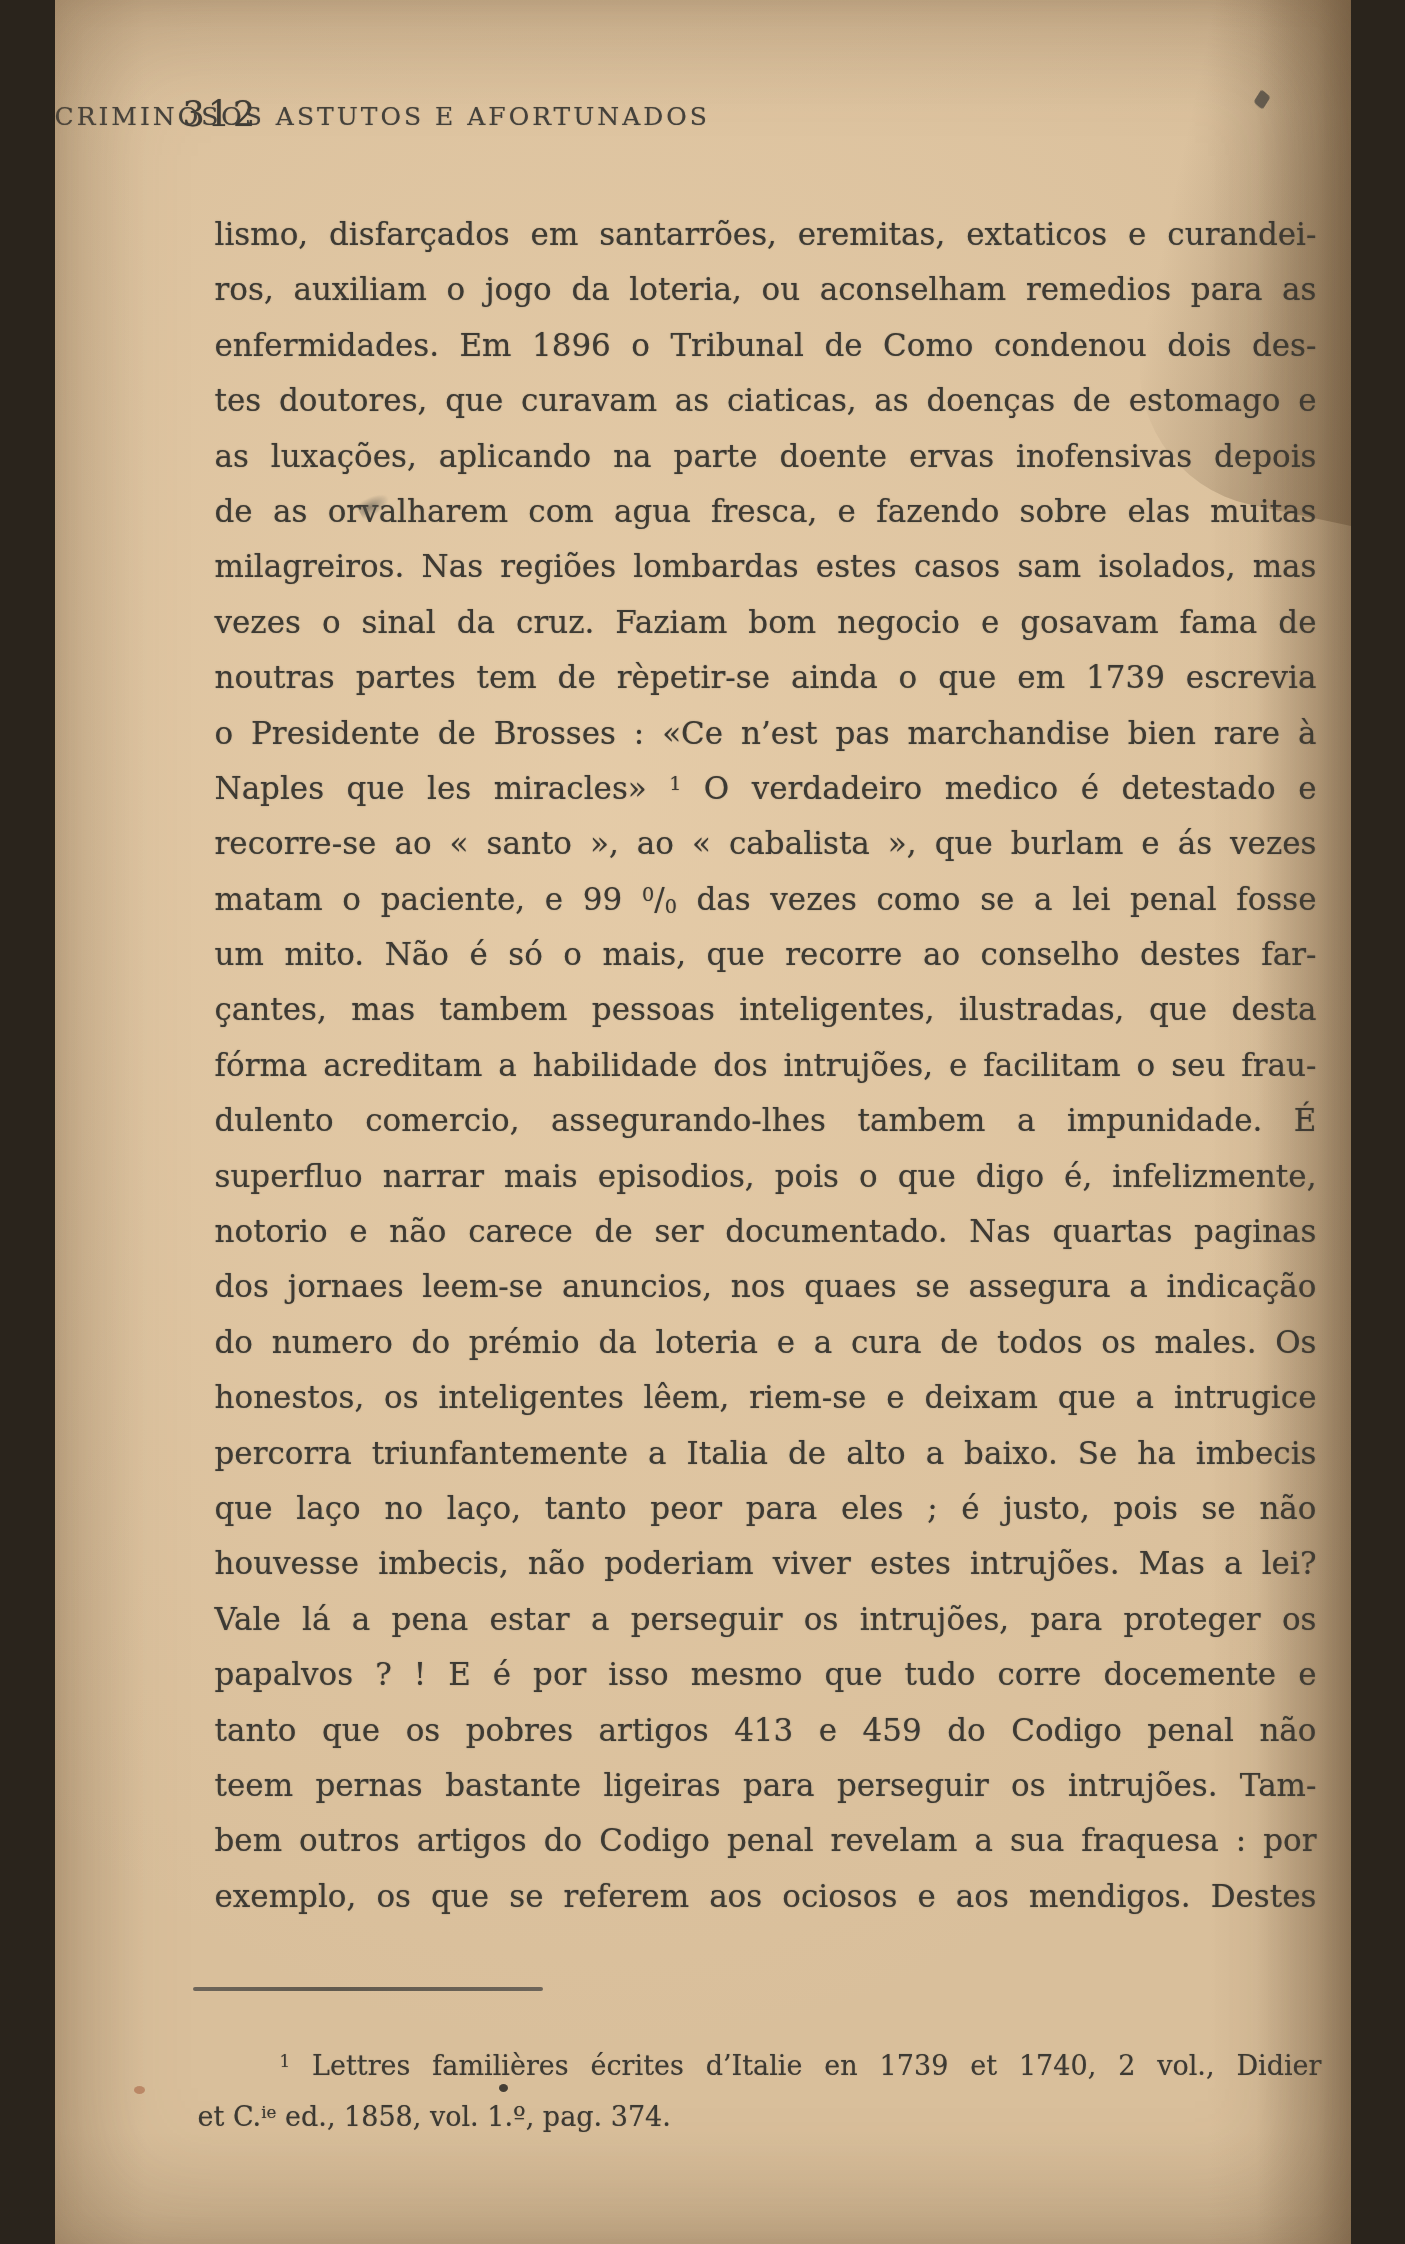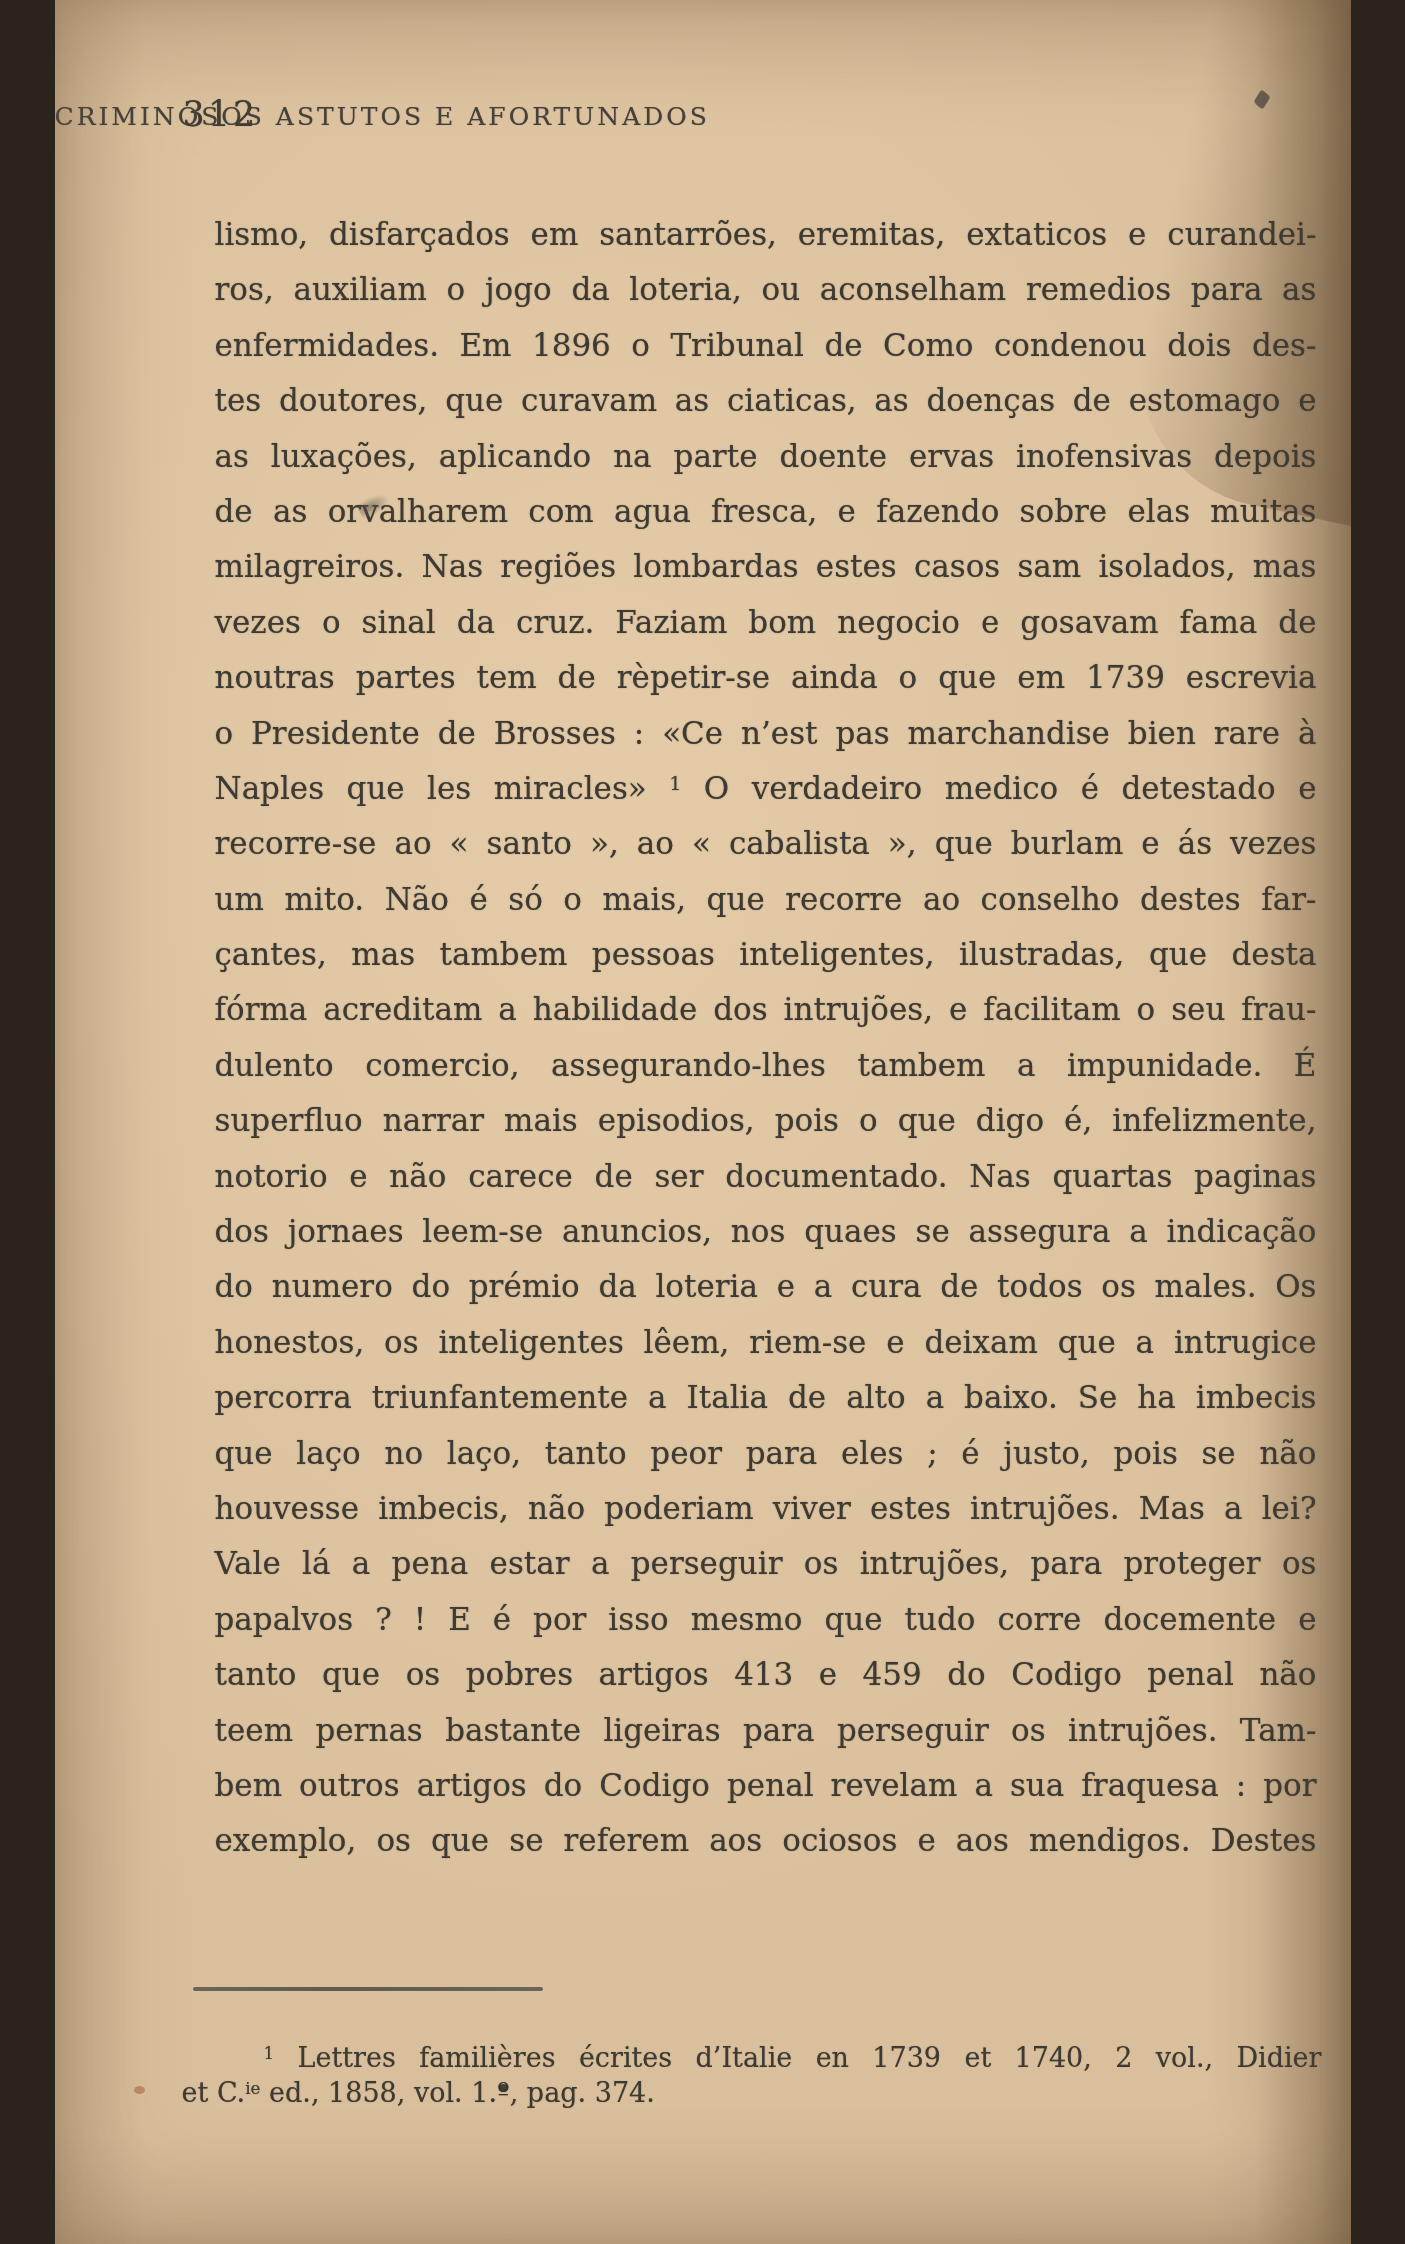--- a/index.html
+++ b/index.html
@@ -50,22 +50,23 @@
   .it{}
   .sup{font-size:62%;position:relative;top:-0.45em;}
   .sub{font-size:62%;position:relative;top:0.18em;}
   .fnsep{
     position:absolute;left:138px;top:1987px;width:350px;height:4px;
     border-radius:2px;opacity:.85;
     background:linear-gradient(to right,#5a554e,#4b4740 40%,#5a554e);
   }
   .footnote{position:absolute;left:127px;top:2042px;width:1140px;}
   .fnl{
-    line-height:32px;font-size:27px;
+    line-height:48px;font-size:27px;
     text-shadow:0 0 1px rgba(55,52,45,0.5);
+    margin-left:16px;
   }
   .fn-first{text-align:justify;text-align-last:justify;text-indent:82px;}
   .speck-diamond{
     position:absolute;left:1201px;top:92px;width:12px;height:15px;
     background:#514c44;border-radius:3px;opacity:.82;
     transform:rotate(40deg) skewX(8deg);filter:blur(0.4px);
   }
   .ink-smudge{
     position:absolute;left:303px;top:496px;width:32px;height:18px;
     background:radial-gradient(ellipse at 35% 50%, rgba(88,84,76,0.6), rgba(88,84,76,0) 72%);
@@ -97,20 +98,21 @@
       <div class="bl"><span>enfermidades. Em 1896 o Tribunal de Como condenou dois des-</span></div>
       <div class="bl"><span>tes </span><span class="it">doutores,</span><span> que curavam as ciaticas, as doenças de estomago e</span></div>
       <div class="bl"><span>as luxações, aplicando na parte doente ervas inofensivas depois</span></div>
       <div class="bl"><span>de as orvalharem com agua fresca, e fazendo sobre elas muitas</span></div>
       <div class="bl"><span>milagreiros. Nas regiões lombardas estes casos sam isolados, mas</span></div>
       <div class="bl"><span>vezes o sinal da cruz. Faziam bom negocio e gosavam fama de</span></div>
       <div class="bl"><span>noutras partes tem de rèpetir-se </span><span class="it">ainda</span><span> o que em 1739 escrevia</span></div>
       <div class="bl"><span>o Presidente de Brosses : «Ce n’est pas marchandise bien rare à</span></div>
       <div class="bl"><span>Naples que les miracles» </span><span class="sup">1</span><span> O verdadeiro medico é detestado e</span></div>
       <div class="bl"><span>recorre-se ao « santo », ao « cabalista », que burlam e ás vezes</span></div>
+      <div class="bl"><span>matam o paciente, e 99 </span><span class="sup">0</span><span>/</span><span class="sub">0</span><span> das vezes como se a lei penal fosse</span></div>
       <div class="bl"><span>um mito. Não é só o mais, que recorre ao conselho destes far-</span></div>
       <div class="bl"><span>çantes, mas tambem pessoas inteligentes, ilustradas, que desta</span></div>
       <div class="bl"><span>fórma acreditam a </span><span class="it">habilidade</span><span> dos intrujões, e facilitam o seu frau-</span></div>
       <div class="bl"><span>dulento comercio, assegurando-lhes tambem a impunidade. É</span></div>
       <div class="bl"><span>superfluo narrar mais episodios, pois o que digo é, infelizmente,</span></div>
       <div class="bl"><span>notorio e não carece de ser documentado. Nas quartas paginas</span></div>
       <div class="bl"><span>dos jornaes leem-se anuncios, nos quaes se assegura a indicação</span></div>
       <div class="bl"><span>do numero do prémio da loteria e a cura de todos os males. Os</span></div>
       <div class="bl"><span>honestos, os inteligentes lêem, riem-se e deixam que a intrugice</span></div>
       <div class="bl"><span>percorra triunfantemente a Italia de alto a baixo. Se ha imbecis</span></div>

